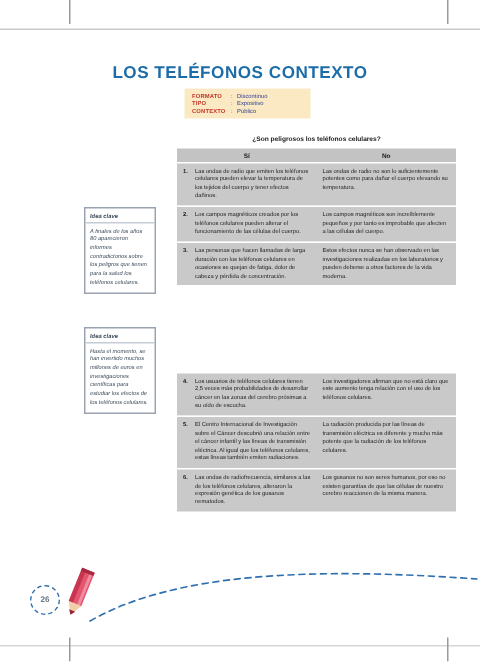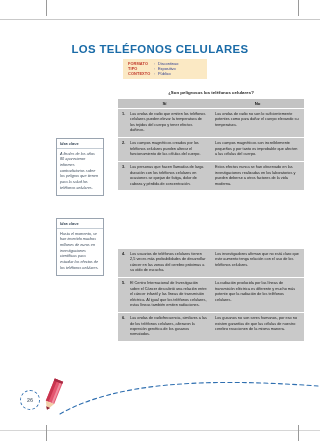--- a/index.html
+++ b/index.html
@@ -96,21 +96,21 @@
 </style>
 </head>
 <body>
 
 <div id="page">
 
   <div class="crop-mark cm-v" style="left:46px; top:0;"></div>
   <div class="crop-mark cm-v" style="left:298px; top:0;"></div>
   <div class="rule-top"></div>
 
-  <div class="page-title">LOS TELÉFONOS CELULARES</div>
+  <div class="page-title">LOS TELÉFONOS CONTEXTO</div>
 
   <div class="meta-box">
     <div class="meta-row">
       <span class="meta-key">FORMATO</span>
       <span class="meta-sep">:</span>
       <span class="meta-val">Discontinuo</span>
     </div>
     <div class="meta-row">
       <span class="meta-key">TIPO</span>
       <span class="meta-sep">:</span>

